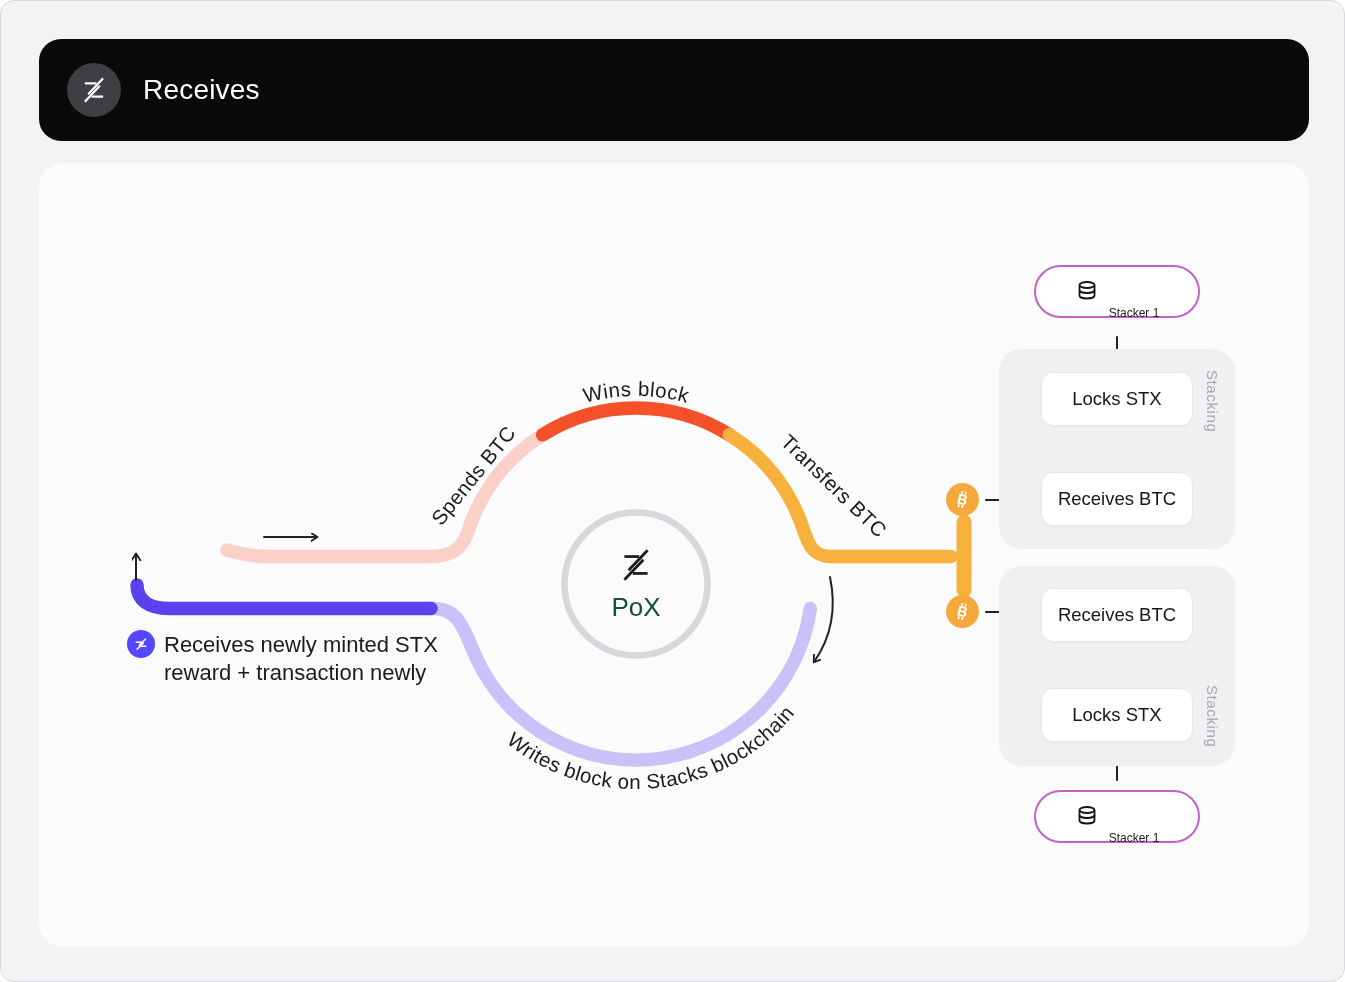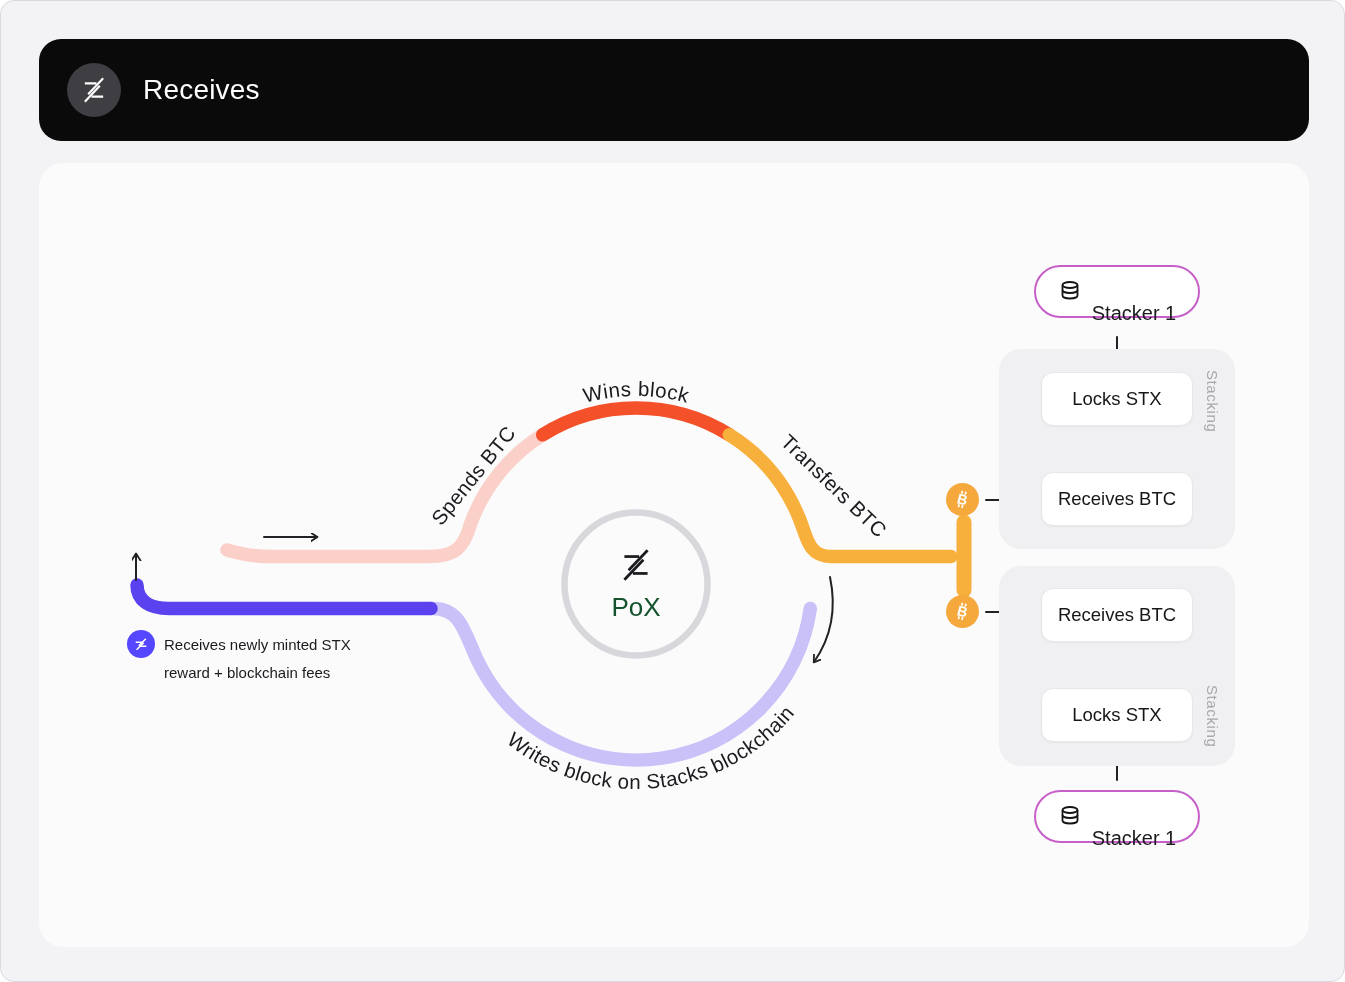--- a/index.html
+++ b/index.html
@@ -42,21 +42,21 @@
   .flow-svg .tbar{fill:none;stroke-width:15;stroke-linecap:round;}
   .flow-svg .ring{fill:none;stroke:var(--ring);stroke-width:6.5;}
   .flow-svg .arrow{fill:none;stroke:#222226;stroke-width:2;stroke-linecap:round;}
   .flow-svg text{fill:var(--ink);font-family:"Liberation Sans","DejaVu Sans",sans-serif;
     font-size:20.5px;letter-spacing:.4px;}
   
   .pill{
     position:absolute;background:#fff;display:flex;align-items:center;justify-content:center;
     gap:10px;border-radius:32px;
   }
-  .pill-label{font-size:20px;font-weight:500;color:var(--ink);margin-top:43px;}
+  .pill-label{font-size:12px;font-weight:500;color:var(--ink);margin-top:43px;}
   .miner-pill{left:113px;top:480px;width:134px;height:59px;border:2.5px solid var(--miner-border);}
   .stacker-pill{width:166px;height:53px;border:2.5px solid var(--stacker-border);}
   .stacker-1{left:1033px;top:264px;}
   .stacker-2{left:1033px;top:789px;}
   .pill .icon{display:flex;align-items:center;color:#141417;}
   
   .group{position:absolute;width:236px;height:200px;background:var(--group-bg);border-radius:22px;}
   .group-1{left:998px;top:348px;}
   .group-2{left:998px;top:565px;}
   .step-box{
@@ -82,21 +82,21 @@
   .coin{
     position:absolute;width:33px;height:33px;border-radius:50%;background:var(--btc-orange);
     display:flex;align-items:center;justify-content:center;
   }
   .coin-1{left:945px;top:482px;} .coin-2{left:945px;top:594px;}
   .stx-coin{
     position:absolute;left:126px;top:629px;width:28px;height:28px;border-radius:50%;
     background:var(--stx-purple);display:flex;align-items:center;justify-content:center;color:#fff;
   }
   .reward-note{
-    position:absolute;left:163px;top:630px;font-size:15px;line-height:27.5px;color:var(--ink);
+    position:absolute;left:163px;top:630px;font-size:22px;line-height:27.5px;color:var(--ink);
   }
 </style>
 </head>
 <body>
 
 <div class="window">
 
   <div class="header">
     <div class="header-logo">
       <svg width="30" height="30" viewBox="0 0 36 36" fill="none" stroke="currentColor" stroke-width="2.6">
@@ -153,21 +153,21 @@
   <div class="stx-coin">
     <svg width="16" height="16" viewBox="0 0 36 36" fill="none" stroke="currentColor" stroke-width="3.4">
       <path d="M6 14 H20"></path>
         <path d="M29 6 L13 22"></path>
         <path d="M24 15 L8 31"></path>
         <path d="M16 23 H30"></path>
     </svg>
   </div>
   <div class="reward-note">
     <div>Receives newly minted STX</div>
-    <div>reward + blockchain fees</div>
+    <div>reward + transaction newly</div>
   </div>
 
   <div class="pox-center">
     <span>
       <svg width="40" height="38" viewBox="0 0 36 36" fill="none" stroke="currentColor" stroke-width="2.6">
         <path d="M7 10 H21"></path>
           <path d="M29 4 L11 23"></path>
           <path d="M25 13 L7 32"></path>
           <path d="M15 26 H29"></path>
       </svg>

